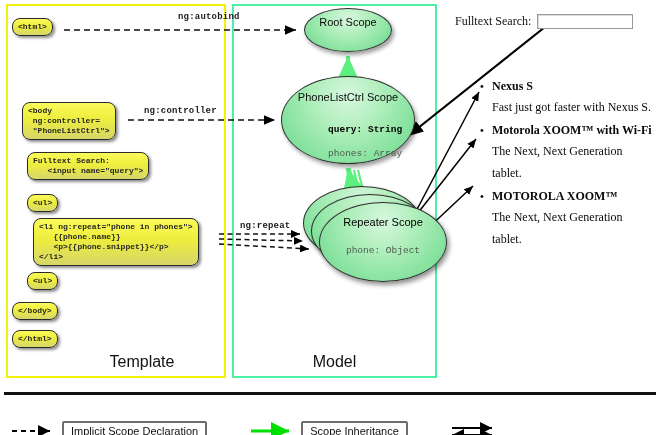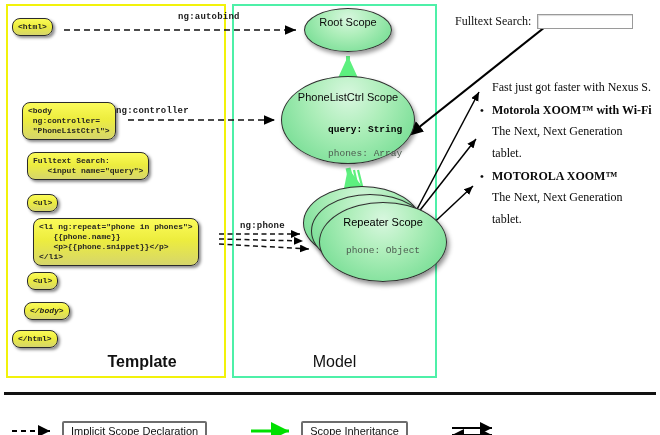--- a/index.html
+++ b/index.html
@@ -28,21 +28,21 @@
 
   .panel-label {
     position: absolute;
     bottom: 5px;
     left: 0; right: 0;
     text-align: center;
     font-size: 16px;
     color: #111;
     font-family: "Liberation Sans", sans-serif;
   }
-  #panel-template .panel-label { padding-left: 52px; font-weight: bold; }
+  #panel-template .panel-label { padding-left: 52px; }
 
   
   .codebox {
     position: absolute;
     background: linear-gradient(180deg, #fbfb5a 0%, #eded3e 45%, #d6d66b 100%);
     border: 1px solid #2b2b2b;
     border-radius: 8px;
     box-shadow: 2px 2px 3px rgba(0,0,0,0.45);
     font-family: "Liberation Mono", monospace;
     font-size: 8px;
@@ -52,35 +52,35 @@
     white-space: pre;
     font-weight: 700;
   }
 
   #code-html      { left: 12px;  top: 18px;  }
   #code-body      { left: 22px;  top: 102px; }
   #code-fulltext  { left: 27px;  top: 152px; }
   #code-ul1       { left: 27px;  top: 194px; }
   #code-li        { left: 33px;  top: 218px; }
   #code-ul2       { left: 27px;  top: 272px; }
-  #code-bodyend   { left: 24px;  top: 302px; font-style: italic; }
+  #code-bodyend   { left: 12px;  top: 302px; }
   #code-htmlend   { left: 12px;  top: 330px; }
 
   
   .edge-label {
     position: absolute;
     font-family: "Liberation Mono", monospace;
     font-size: 9px;
     font-weight: 700;
     color: #1a1a1a;
     letter-spacing: .2px;
     white-space: nowrap;
   }
   #lbl-autobind   { left: 150px; top: 12px; padding-left: 28px; }
-  #lbl-controller { left: 116px; top: 106px; }
+  #lbl-controller { left: 144px; top: 106px; }
   #lbl-repeat     { left: 240px; top: 221px; }
 
   
   .scope {
     position: absolute;
     border-radius: 50%;
     border: 1.5px solid #2f2f2f;
     background: radial-gradient(ellipse at 50% 22%, #d8f7df 0%, #aeeeba 38%, #7fe09a 78%, #63cf86 100%);
     box-shadow: 2px 3px 4px rgba(0,0,0,0.4);
     text-align: center;
@@ -206,21 +206,21 @@
   <div class="codebox" id="code-li">&lt;li ng:repeat="phone in phones"&gt;
    {{phone.name}}
    &lt;p&gt;{{phone.snippet}}&lt;/p&gt;
 &lt;/li&gt;</div>
   <div class="codebox" id="code-ul2">&lt;ul&gt;</div>
   <div class="codebox" id="code-bodyend">&lt;/body&gt;</div>
   <div class="codebox" id="code-htmlend">&lt;/html&gt;</div>
 
   <div class="edge-label" id="lbl-autobind">ng:autobind</div>
   <div class="edge-label" id="lbl-controller">ng:controller</div>
-  <div class="edge-label" id="lbl-repeat">ng:phone</div>
+  <div class="edge-label" id="lbl-repeat">ng:repeat</div>
 
   <svg class="ov" viewBox="0 0 660 435">
     <defs>
       <marker id="ah-black" markerWidth="9" markerHeight="9" refX="7" refY="3" orient="auto">
         <path d="M0,0 L7,3 L0,6 z" fill="#000"></path>
       </marker>
       <marker id="ah-black-sm" markerWidth="8" markerHeight="8" refX="6" refY="2.6" orient="auto">
         <path d="M0,0 L6,2.6 L0,5.2 z" fill="#000"></path>
       </marker>
       <marker id="ah-green" markerWidth="7" markerHeight="7" refX="5.5" refY="2.5" orient="auto">
@@ -293,20 +293,21 @@
     <div class="props">phone: Object</div>
   </div>
 
   <div id="view-search-row">
     <span>Fulltext Search:</span>
     <input id="view-search-input" type="text" placeholder="" style="">
   </div>
 
   <div class="view-list">
     <div class="view-item">
+      <div class="view-name">Nexus S</div>
       <div class="view-snippet">Fast just got faster with Nexus S.</div>
     </div>
     <div class="view-item">
       <div class="view-name">Motorola XOOM™  with Wi-Fi</div>
       <div class="view-snippet">The Next, Next Generation tablet.</div>
     </div>
     <div class="view-item">
       <div class="view-name">MOTOROLA XOOM™</div>
       <div class="view-snippet">The Next, Next Generation tablet.</div>
     </div>

